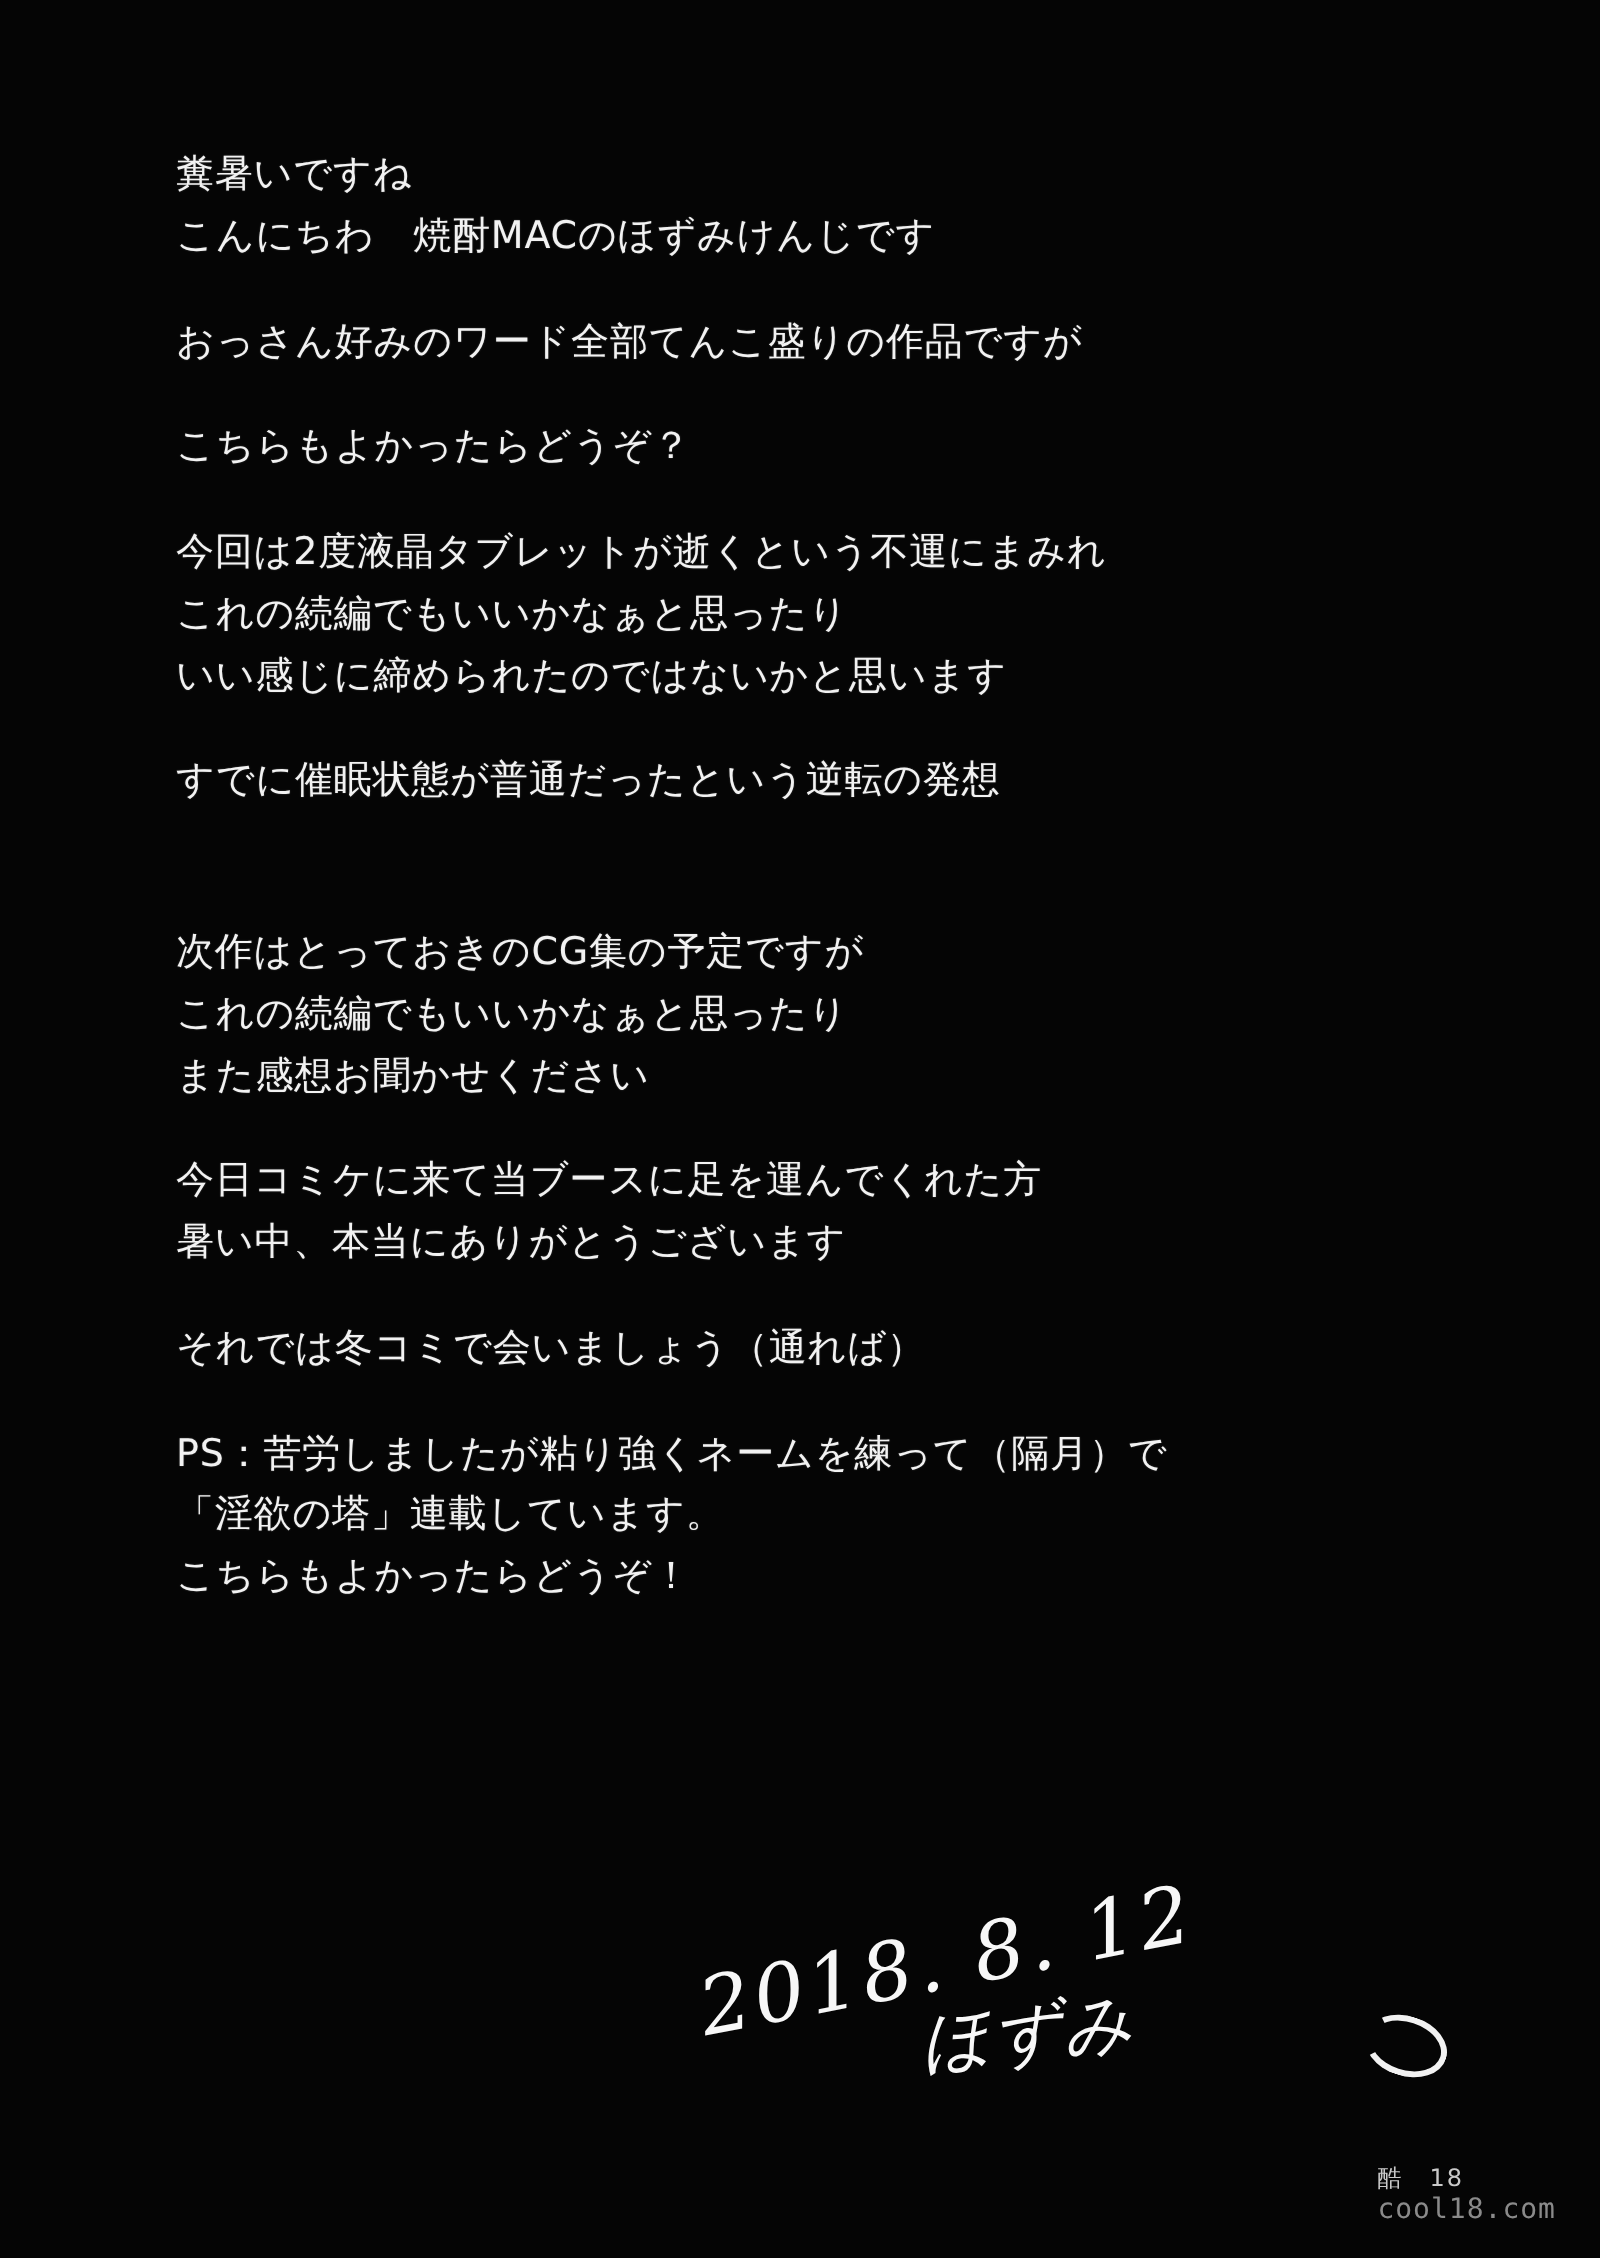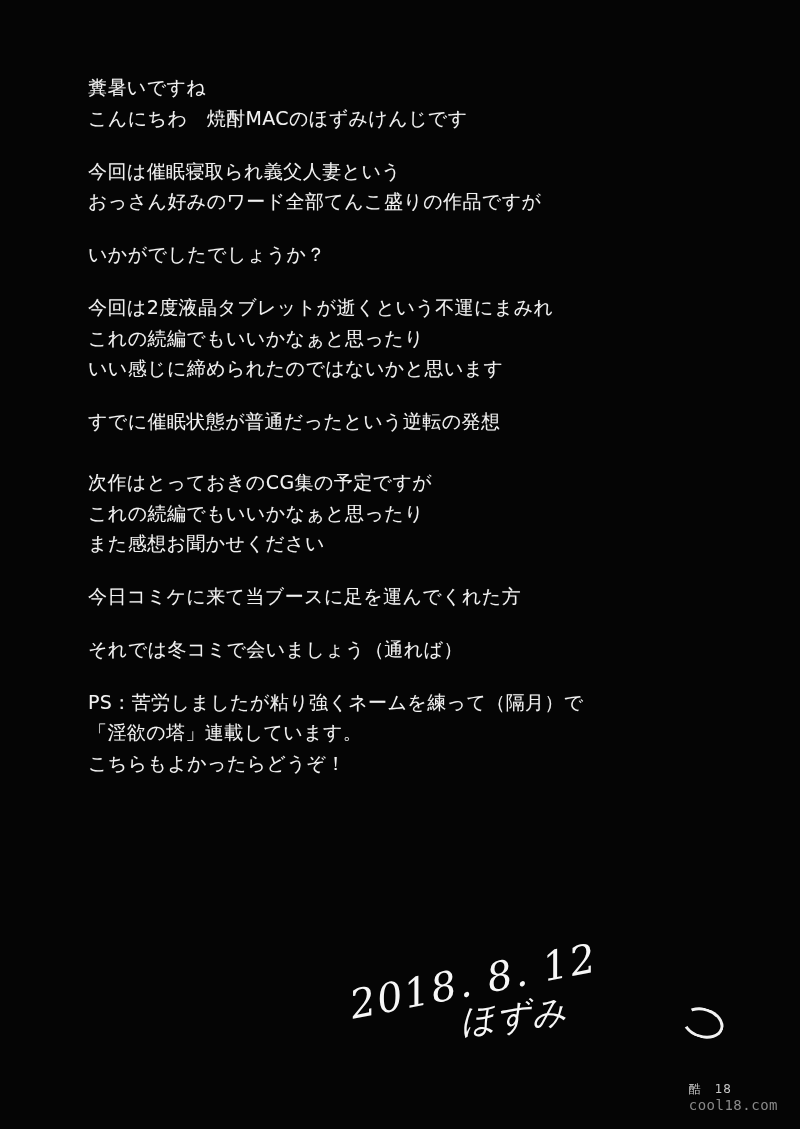--- a/index.html
+++ b/index.html
@@ -31,21 +31,21 @@
     font-weight: 500;
     text-shadow: 0 0 1px rgba(255,255,255,0.25);
   }
   .block {
     margin: 0 0 22px 0;
   }
   .block .line {
     white-space: pre-wrap;
   }
   .gap-xl {
-    margin-bottom: 30px;
+    margin-bottom: 55px;
   }
   .signature {
     position: absolute;
     left: 330px;
     top: 920px;
     width: 420px;
     height: 150px;
     pointer-events: none;
   }
   .sig-date {
@@ -108,46 +108,46 @@
 <div class="page">
 
   <div class="afterword">
 
     <div class="block">
       <div class="line">糞暑いですね</div>
       <div class="line">こんにちわ　焼酎MACのほずみけんじです</div>
     </div>
 
     <div class="block">
-      <div class="line">今回は催眠寝取られ義父人妻という</div>
       <div class="line">おっさん好みのワード全部てんこ盛りの作品ですが</div>
     </div>
 
     <div class="block">
-      <div class="line">いかがでしたでしょうか？</div>
+      <div class="line">こちらもよかったらどうぞ？</div>
     </div>
 
     <div class="block">
       <div class="line">今回は2度液晶タブレットが逝くという不運にまみれ</div>
       <div class="line">これの続編でもいいかなぁと思ったり</div>
       <div class="line">いい感じに締められたのではないかと思います</div>
     </div>
 
     <div class="block gap-xl">
       <div class="line">すでに催眠状態が普通だったという逆転の発想</div>
     </div>
 
     <div class="block">
       <div class="line">次作はとっておきのCG集の予定ですが</div>
       <div class="line">これの続編でもいいかなぁと思ったり</div>
       <div class="line">また感想お聞かせください</div>
     </div>
 
     <div class="block">
       <div class="line">今日コミケに来て当ブースに足を運んでくれた方</div>
+      <div class="line">暑い中、本当にありがとうございます</div>
     </div>
 
     <div class="block">
       <div class="line">それでは冬コミで会いましょう（通れば）</div>
     </div>
 
     <div class="block">
       <div class="line">PS：苦労しましたが粘り強くネームを練って（隔月）で</div>
       <div class="line">「淫欲の塔」連載しています。</div>
       <div class="line">こちらもよかったらどうぞ！</div>

